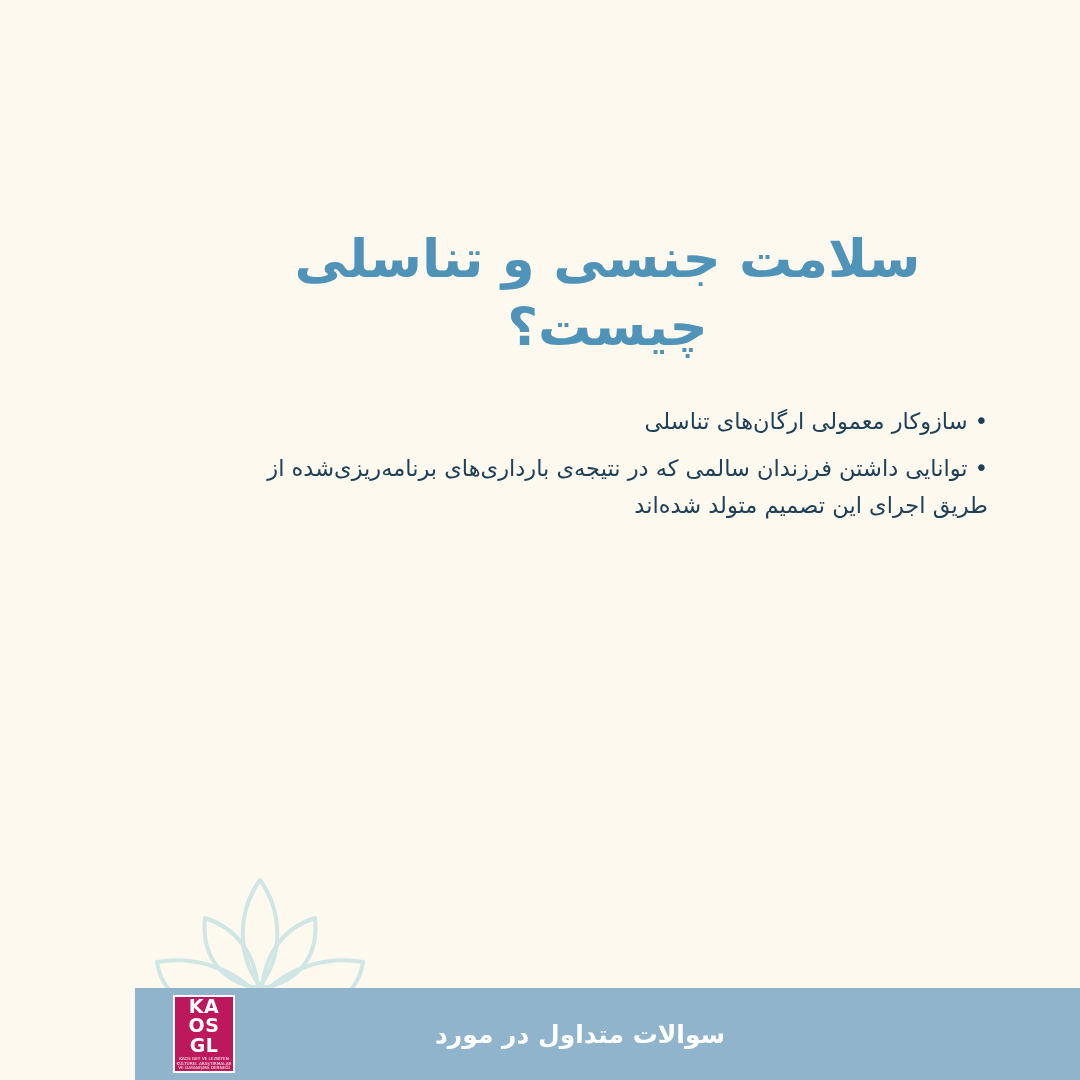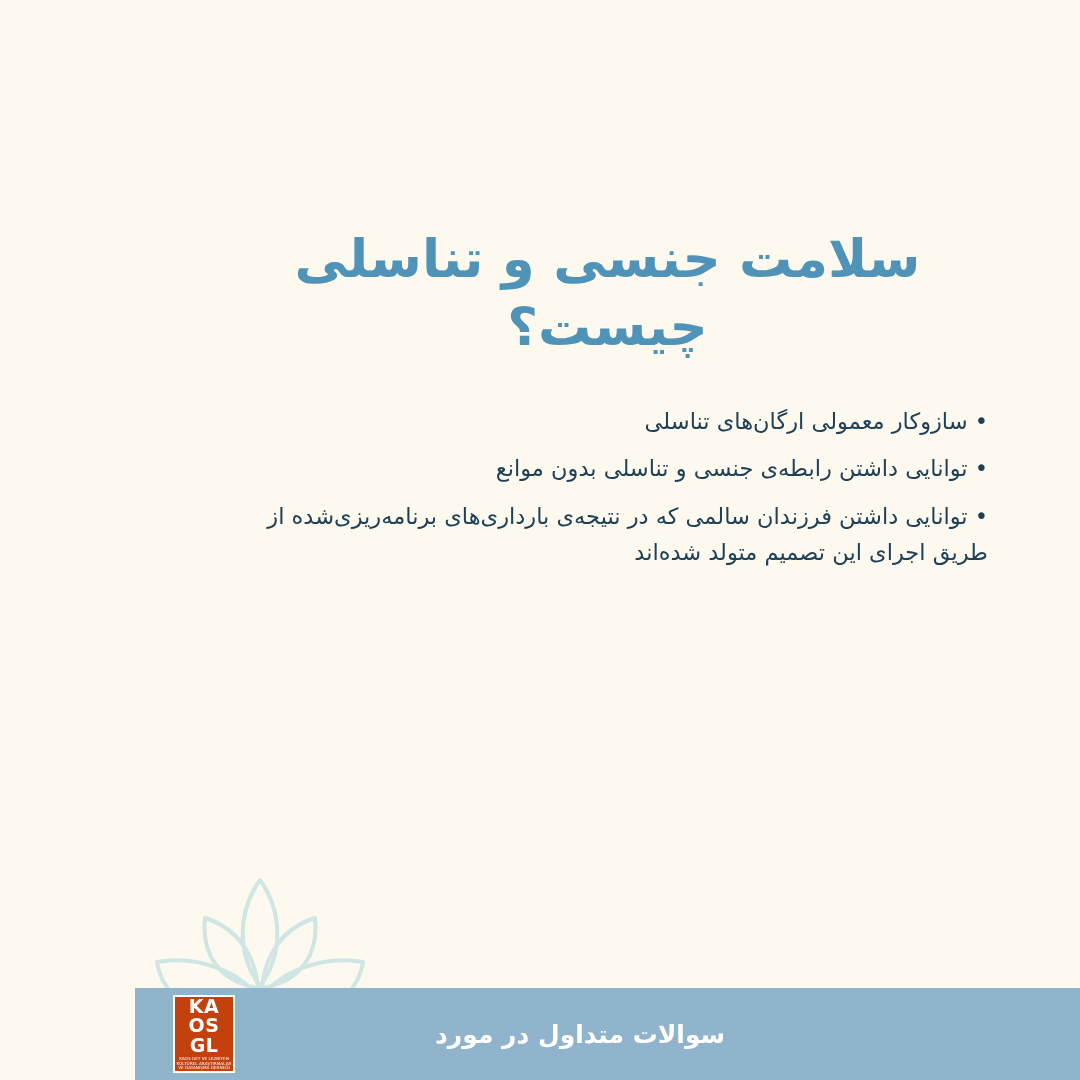--- a/index.html
+++ b/index.html
@@ -103,21 +103,21 @@
     transform: translateY(-50%);
     white-space: nowrap;
   }
   .logo {
     position: absolute;
     left: 38px;
     top: 50%;
     transform: translateY(-50%);
     width: 62px;
     height: 78px;
-    background: #c2410c;
+    background: #be185d;
     color: #ffffff;
     border: 2px solid #ffffff;
     box-sizing: border-box;
     display: flex;
     flex-direction: column;
     align-items: center;
     justify-content: center;
     font-weight: bold;
     line-height: 1.02;
     font-size: 19px;
@@ -147,21 +147,20 @@
       <path d="M218 92 C 212 132, 172 152, 120 122 C 146 96, 184 86, 218 92 Z"></path>
       <path d="M115 118 L 115 196"></path>
     </g>
   </svg>
 
   <div class="content">
     <h1 class="title">سلامت جنسی و تناسلی چیست؟</h1>
 
     <ul class="bullets">
       <li>• سازوکار معمولی ارگان‌های تناسلی</li>
-      <li>• توانایی داشتن رابطه‌ی جنسی و تناسلی بدون موانع</li>
       <li class="tall">• توانایی داشتن فرزندان سالمی که در نتیجه‌ی بارداری‌های برنامه‌ریزی‌شده از طریق اجرای این تصمیم متولد شده‌اند</li>
     </ul>
   </div>
 
   <div class="footer">
     <div class="footer-text">
       <span class="footer-text-inner">سوالات متداول در مورد</span>
     </div>
     <div class="logo">
       <span class="l1">KA</span>

